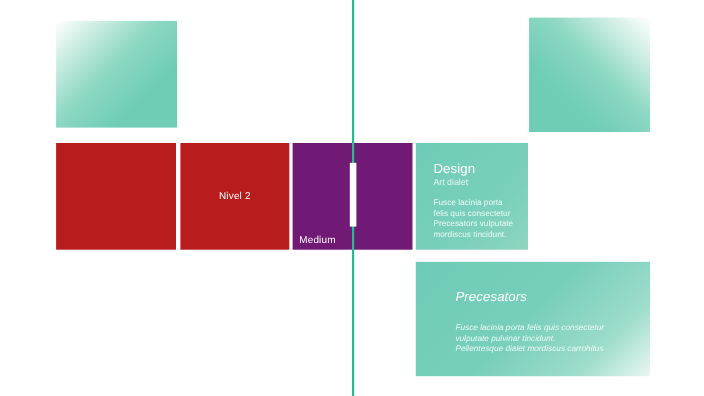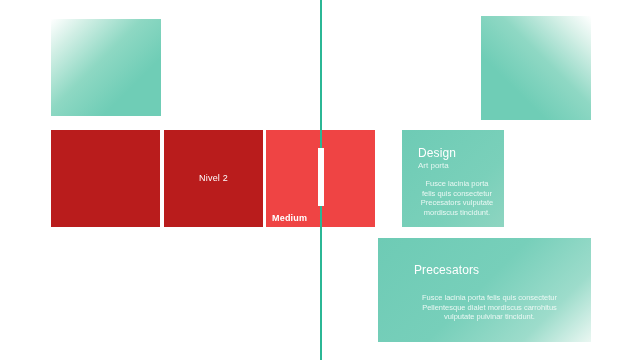--- a/index.html
+++ b/index.html
@@ -23,22 +23,21 @@
     position: absolute;
     box-sizing: border-box;
   }
 
   
   .tile-light {
     background: #b91c1c;
   }
   
   .tile-dark {
-    background: #ef4444;
-    font-weight: bold;
+    background: #701a75;
   }
 
   
   .tile-grad-tl {
     background: linear-gradient(135deg,
                 #ffffff 0%,
                 #d5f0e7 16%,
                 #8ed8c3 44%,
                 #6fcdb6 72%,
                 #6fcdb6 100%);
@@ -56,21 +55,20 @@
                 #eaf7f2 0%,
                 #9ddccb 22%,
                 #77cfba 52%,
                 #6ecbb5 100%);
   }
   .tile-grad-design {
     background: linear-gradient(315deg,
                 #8ed5c1 0%,
                 #7ad0ba 35%,
                 #6ecbb5 100%);
-    margin-left: 24px;
   }
 
   
   .vrule {
     position: absolute;
     background: #2bb795;
   }
   .vrule-mask {
     position: absolute;
     background: #ffffff;
@@ -108,21 +106,20 @@
     line-height: 9.6px;
     margin: 8px 0 0 0;
     color: #f2fbf8;
     opacity: 0.93;
   }
   .card-text-tight {
     margin-top: 16px;
   }
   .card-text p {
     margin: 0;
-    text-align: center;
   }
 </style>
 </head>
 <body>
 
 <div id="canvas">
 
   <div class="tile tile-grad-tl" style="left:51px; top:19px; width:110px; height:97px;"></div>
 
   <div class="tile tile-grad-tr" style="left:481px; top:16px; width:110px; height:104px;"></div>
@@ -133,37 +130,37 @@
     <span class="tile-label" style="left:0; right:0; top:43px; text-align:center;">Nivel 2</span>
   </div>
 
   <div class="tile tile-dark" style="left:266px; top:130px; width:109px; height:97px;">
     <span class="tile-label" style="left:6px; top:83px;">Medium</span>
   </div>
 
   <div class="tile tile-grad-design" style="left:378px; top:130px; width:102px; height:97px;">
     <div class="card-body" style="left:16px; top:16px; right:8px;">
       <div class="card-title">Design</div>
-      <div class="card-subtitle">Art porta</div>
+      <div class="card-subtitle">Art dialet</div>
       <div class="card-text">
         <p>Fusce lacinia porta</p>
         <p>felis quis consectetur</p>
         <p>Precesators vulputate</p>
         <p>mordiscus tincidunt.</p>
       </div>
     </div>
   </div>
 
   <div class="tile tile-grad-br" style="left:378px; top:238px; width:213px; height:104px;">
-    <div class="card-body" style="left:36px; top:25px; right:26px;">
+    <div class="card-body" style="left:36px; top:25px; right:26px;font-style:italic;">
       <div class="card-title">Precesators</div>
       <div class="card-text card-text-tight">
         <p>Fusce lacinia porta felis quis consectetur</p>
+        <p>vulputate pulvinar tincidunt.</p>
         <p>Pellentesque dialet mordiscus carrohitus</p>
-        <p>vulputate pulvinar tincidunt.</p>
       </div>
     </div>
   </div>
 
   <div class="vrule" style="left:320px; top:0px; width:2px; height:360px;"></div>
 
   <div class="vrule-mask" style="left:318px; top:148px; width:6px; height:58px;"></div>
 
 </div>
 

